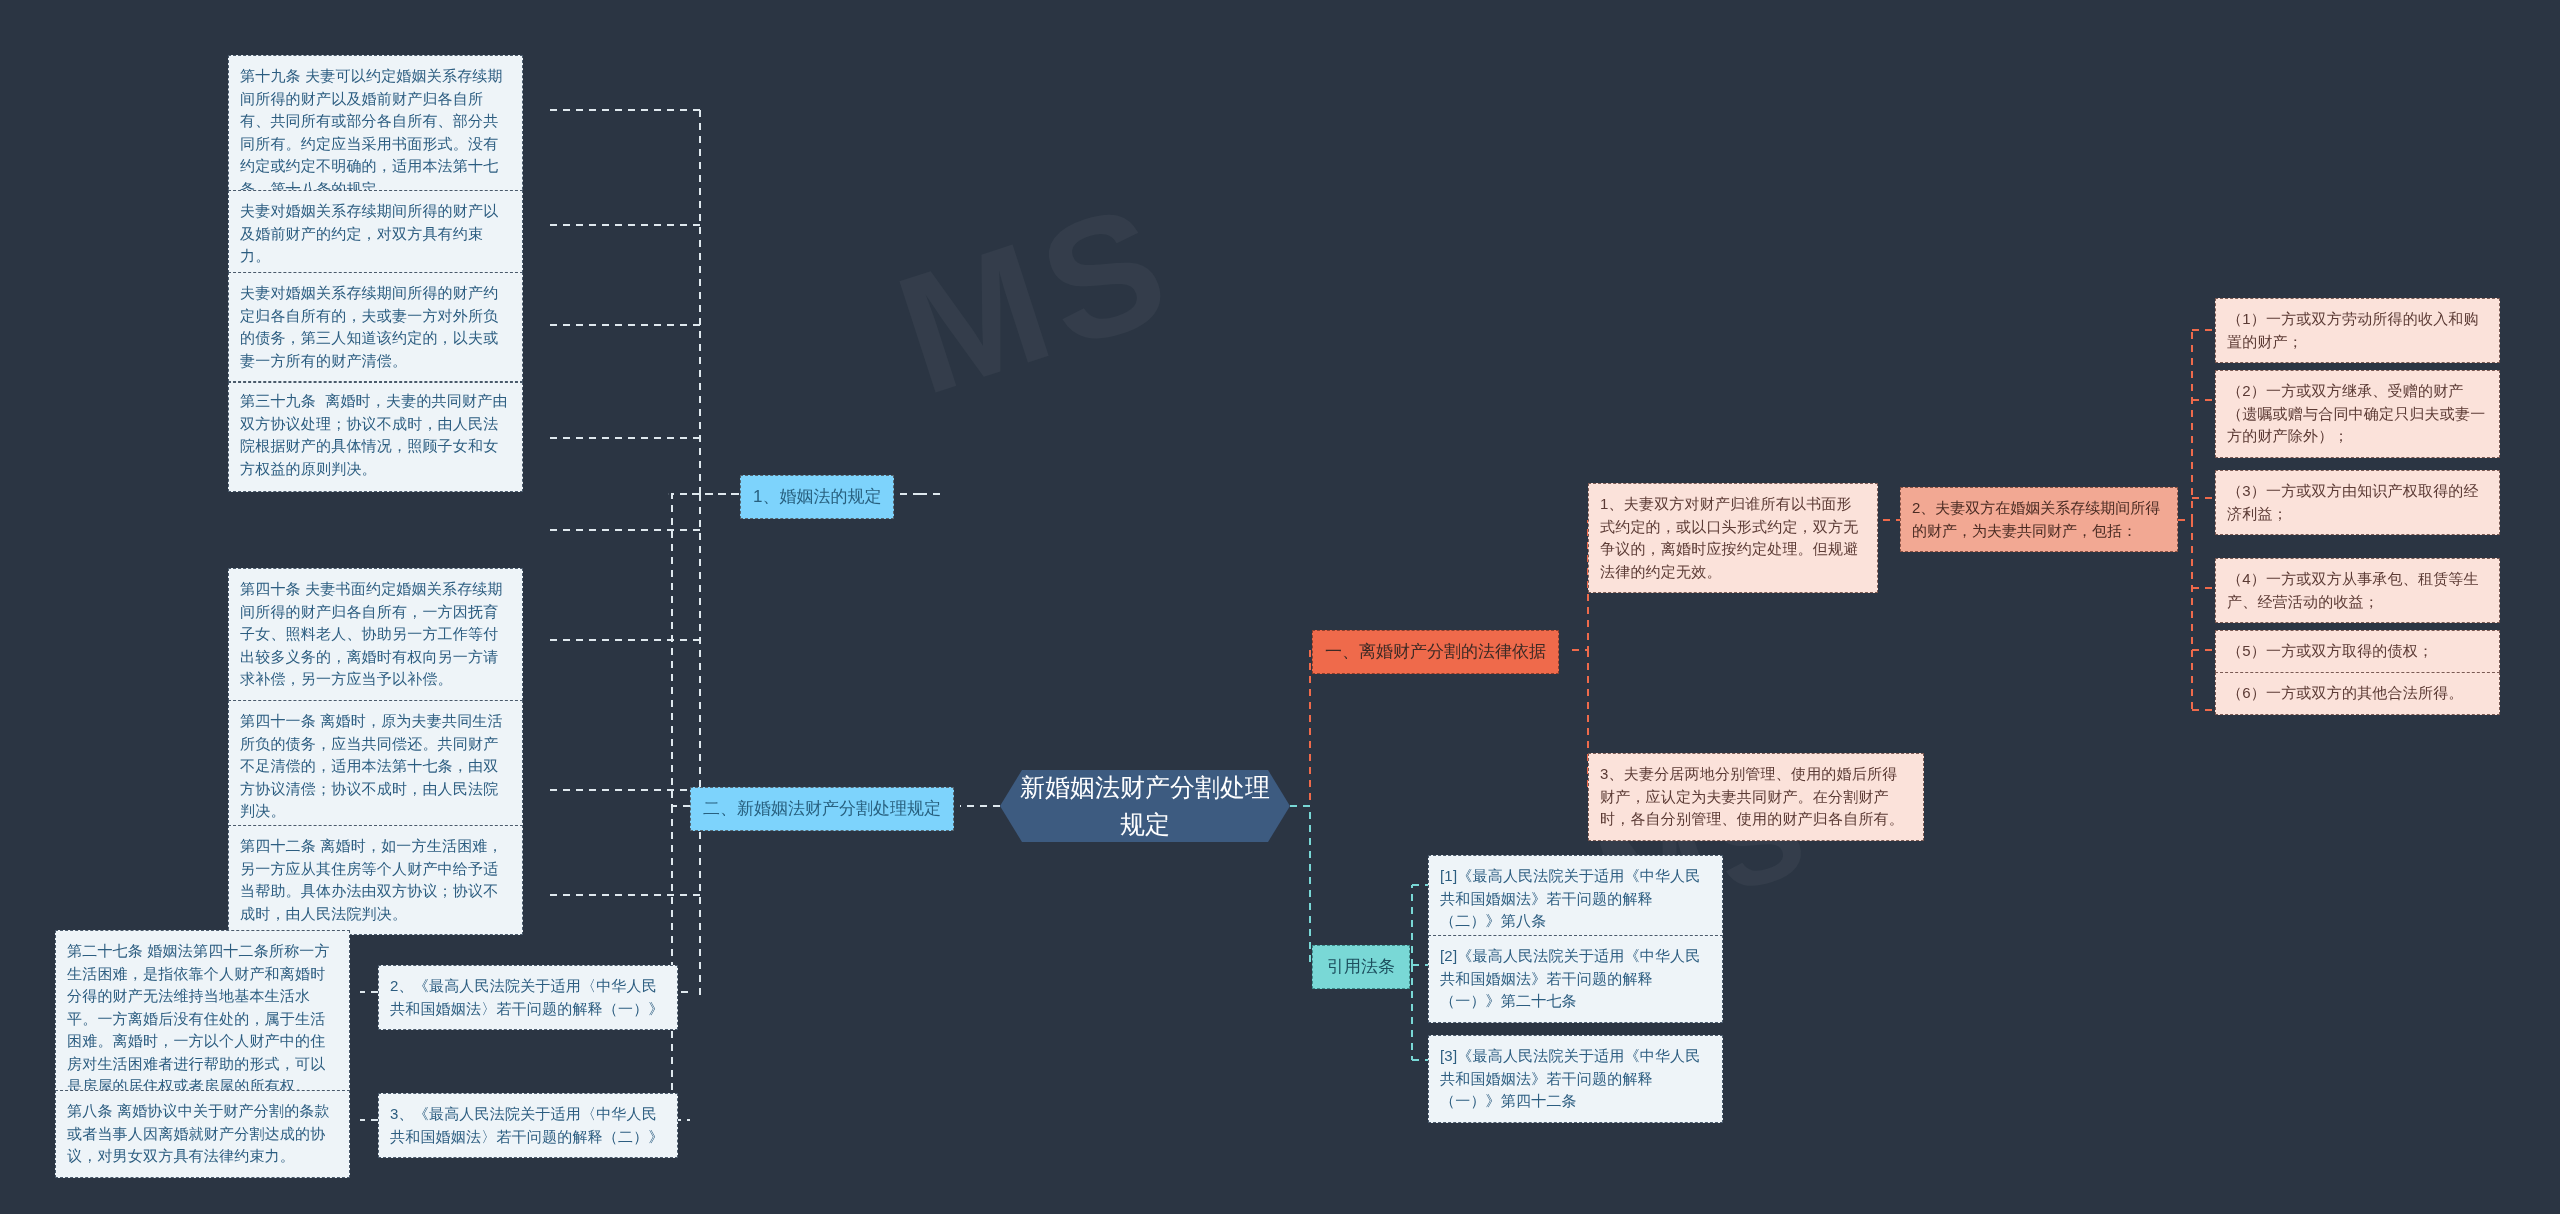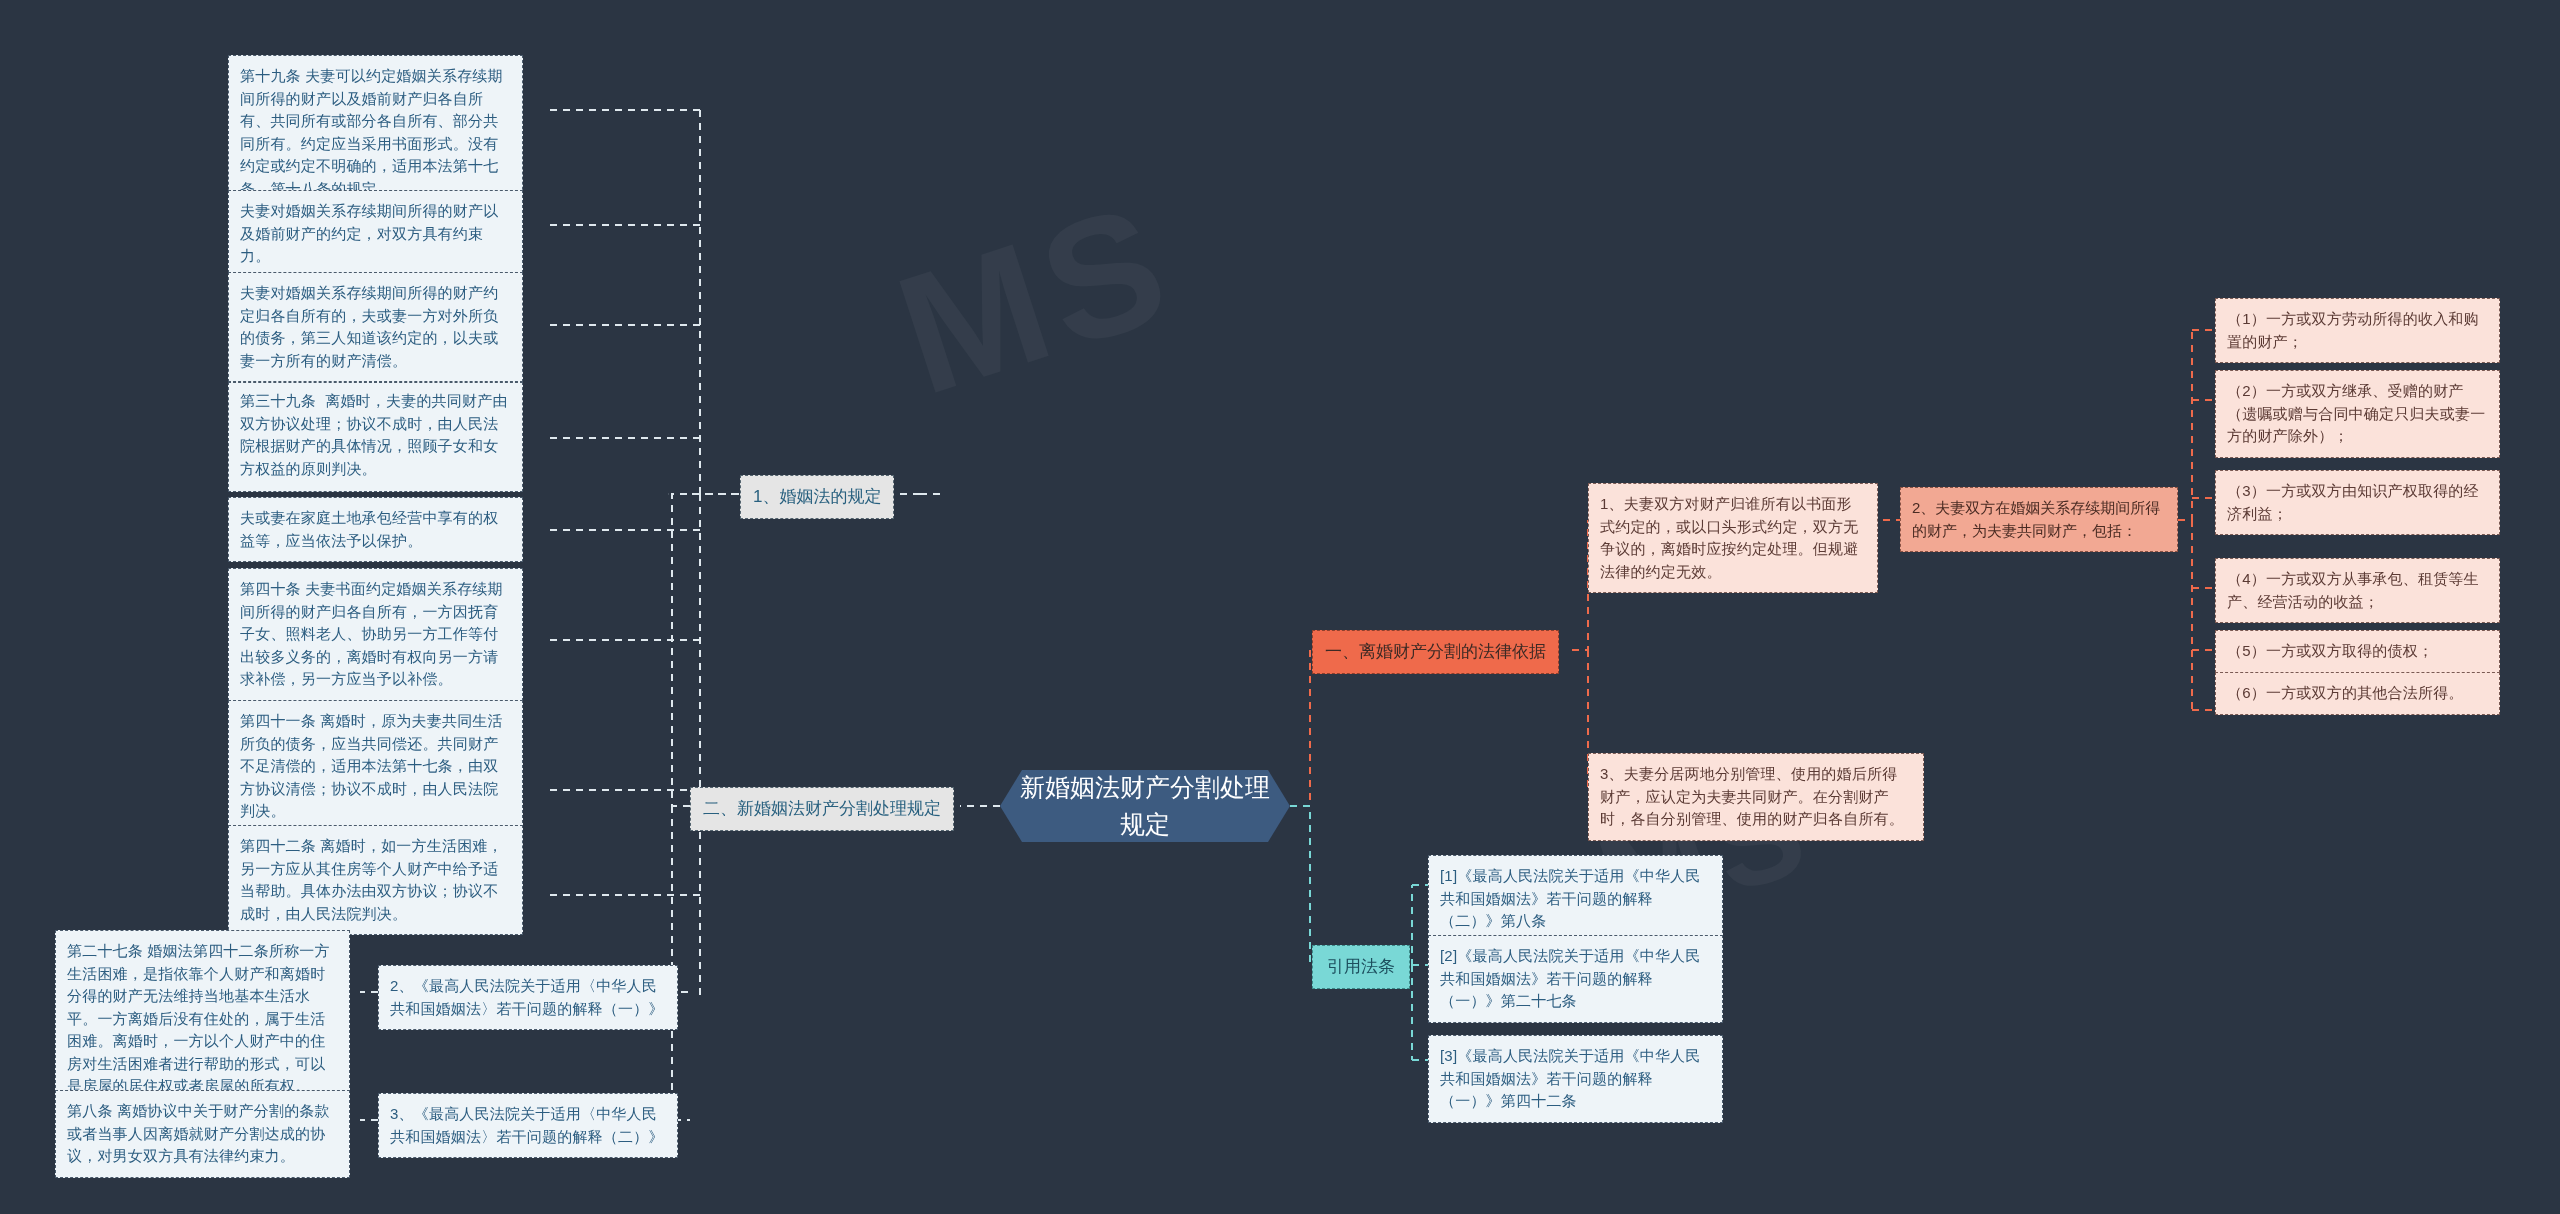--- a/index.html
+++ b/index.html
@@ -14,21 +14,21 @@
   svg.links{position:absolute;left:0;top:0;width:2560px;height:1214px;pointer-events:none;}
   .node{position:absolute;box-sizing:border-box;line-height:1.5;}
 
   
   .leaf{
     background:#eef4f8;border:1px dashed #4a5a6b;color:#2c5d80;
     font-size:15px;padding:9px 11px;letter-spacing:.2px;
   }
   
   .branch-blue{
-    background:#e5e5e5;border:1px dashed #54646f;color:#28607f;
+    background:#7dd3fc;border:1px dashed #54646f;color:#28607f;
     font-size:17px;padding:8px 12px;text-align:left;white-space:nowrap;
   }
   
   .branch-red{
     background:#ef6a4b;border:1px dashed #8e3f2c;color:#3d2a25;
     font-size:17px;padding:8px 12px;text-align:center;white-space:nowrap;
   }
   
   .branch-teal{
     background:#79d8d6;border:1px dashed #3d8a89;color:#1d4f5e;
@@ -128,21 +128,20 @@
   <div class="node branch-blue" style="left:740px;top:475px;">1、婚姻法的规定</div>
 
   <div class="node leaf" style="left:378px;top:965px;width:300px;">2、《最高人民法院关于适用〈中华人民共和国婚姻法〉若干问题的解释（一）》</div>
 
   <div class="node leaf" style="left:378px;top:1093px;width:300px;">3、《最高人民法院关于适用〈中华人民共和国婚姻法〉若干问题的解释（二）》</div>
 
   <div class="node leaf" style="left:228px;top:55px;width:295px;">第十九条 夫妻可以约定婚姻关系存续期间所得的财产以及婚前财产归各自所有、共同所有或部分各自所有、部分共同所有。约定应当采用书面形式。没有约定或约定不明确的，适用本法第十七条、第十八条的规定。</div>
   <div class="node leaf" style="left:228px;top:190px;width:295px;">夫妻对婚姻关系存续期间所得的财产以及婚前财产的约定，对双方具有约束力。</div>
   <div class="node leaf" style="left:228px;top:272px;width:295px;">夫妻对婚姻关系存续期间所得的财产约定归各自所有的，夫或妻一方对外所负的债务，第三人知道该约定的，以夫或妻一方所有的财产清偿。</div>
   <div class="node leaf" style="left:228px;top:382px;width:295px;font-family:Liberation Mono, monospace;">第三十九条 离婚时，夫妻的共同财产由双方协议处理；协议不成时，由人民法院根据财产的具体情况，照顾子女和女方权益的原则判决。</div>
-  <div class="node leaf" style="left:228px;top:497px;width:295px;">夫或妻在家庭土地承包经营中享有的权益等，应当依法予以保护。</div>
   <div class="node leaf" style="left:228px;top:568px;width:295px;">第四十条 夫妻书面约定婚姻关系存续期间所得的财产归各自所有，一方因抚育子女、照料老人、协助另一方工作等付出较多义务的，离婚时有权向另一方请求补偿，另一方应当予以补偿。</div>
   <div class="node leaf" style="left:228px;top:700px;width:295px;">第四十一条 离婚时，原为夫妻共同生活所负的债务，应当共同偿还。共同财产不足清偿的，适用本法第十七条，由双方协议清偿；协议不成时，由人民法院判决。</div>
   <div class="node leaf" style="left:228px;top:825px;width:295px;">第四十二条 离婚时，如一方生活困难，另一方应从其住房等个人财产中给予适当帮助。具体办法由双方协议；协议不成时，由人民法院判决。</div>
 
   <div class="node leaf" style="left:55px;top:930px;width:295px;">第二十七条 婚姻法第四十二条所称一方生活困难，是指依靠个人财产和离婚时分得的财产无法维持当地基本生活水平。一方离婚后没有住处的，属于生活困难。离婚时，一方以个人财产中的住房对生活困难者进行帮助的形式，可以是房屋的居住权或者房屋的所有权。</div>
 
   <div class="node leaf" style="left:55px;top:1090px;width:295px;">第八条 离婚协议中关于财产分割的条款或者当事人因离婚就财产分割达成的协议，对男女双方具有法律约束力。</div>
 
   <div class="node branch-red" style="left:1312px;top:630px;">一、离婚财产分割的法律依据</div>
 

